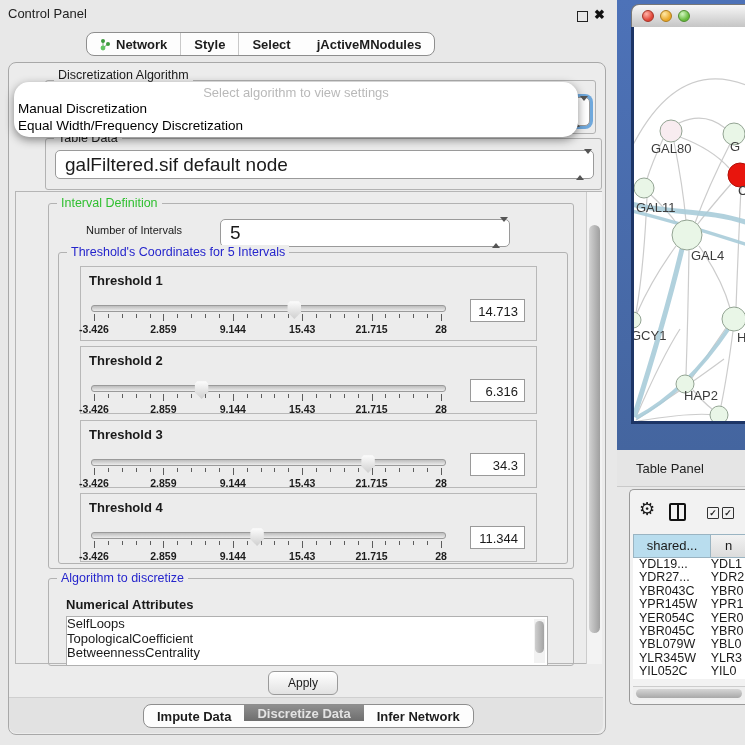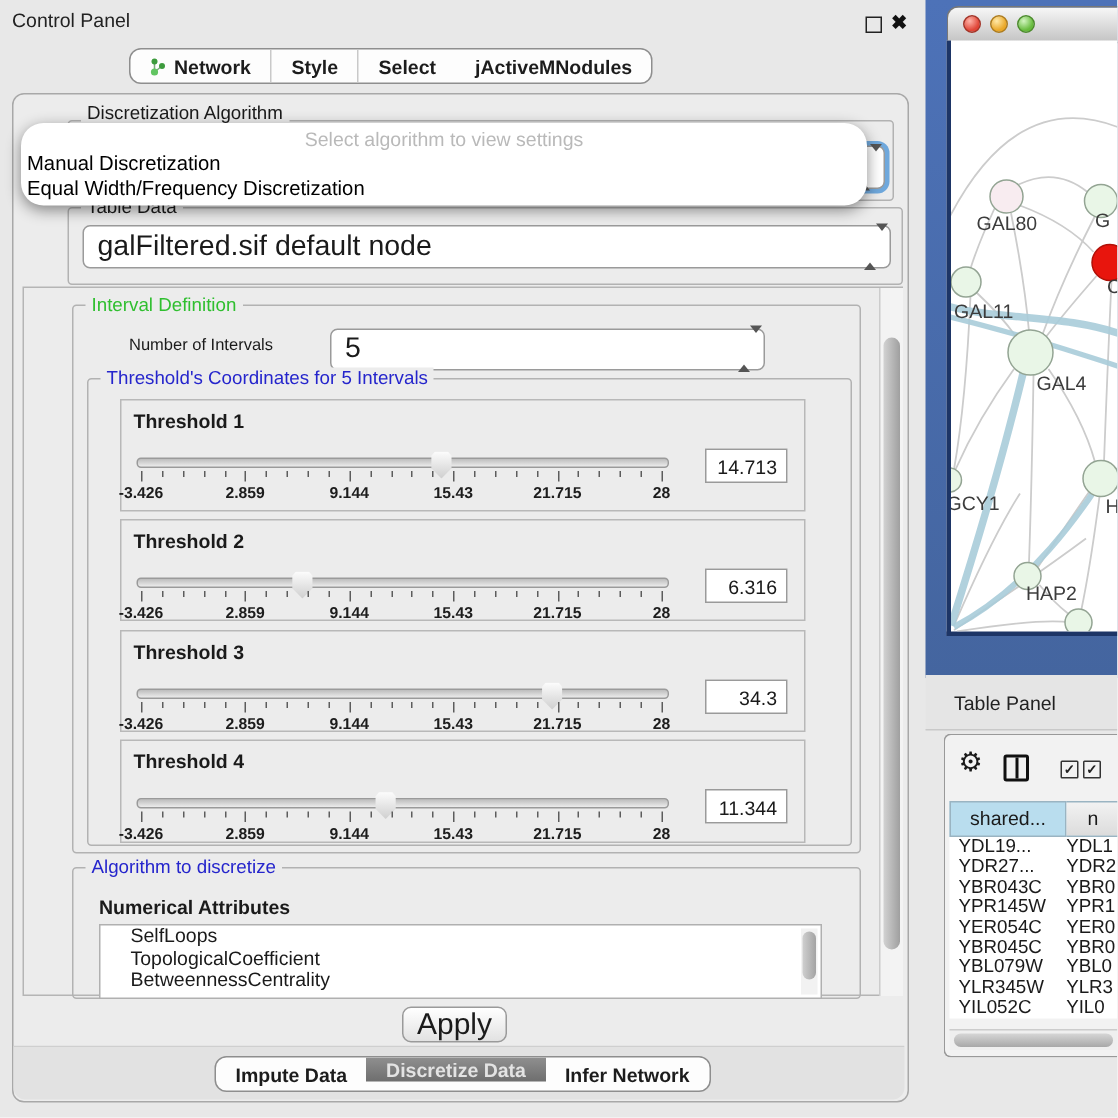--- a/index.html
+++ b/index.html
@@ -42,29 +42,29 @@
          clip-path:polygon(50% 100%,8% 64%,8% 20%,22% 6%,78% 6%,92% 20%,92% 64%);
          filter:drop-shadow(0 0 1px #777);}
   .ticks{position:absolute;left:13px;width:347px;top:47px;height:8px;}
   .ticks i{position:absolute;width:1px;background:#5c5c5c;top:0;}
   .tlabels{position:absolute;left:13px;width:347px;top:56px;height:12px;}
   .tlabels b{position:absolute;transform:translateX(-50%);font-size:10.5px;font-weight:bold;color:#1c1c1c;white-space:nowrap;}
   .vbox{position:absolute;left:389px;top:32px;width:55px;height:23px;background:#fff;border:1px solid #9a9a9a;
         font-size:13px;text-align:right;line-height:23px;padding-right:6px;box-sizing:border-box;}
   
   .listbox{position:absolute;left:66px;top:616px;width:480px;height:48px;background:#fff;border:1px solid #b0b0b0;overflow:hidden;}
-  .listbox .it{font-size:13px;line-height:14.6px;padding-left:20px;white-space:nowrap;}
+  .listbox .it{font-size:13px;line-height:14.6px;padding-left:0;white-space:nowrap;}
   .lscroll{position:absolute;right:2px;top:2px;width:11px;height:44px;background:#f2f2f2;}
   .lthumb{position:absolute;left:1px;top:2px;width:9px;height:32px;border-radius:5px;background:linear-gradient(90deg,#cfcfcf,#a3a3a3);}
   
   .vscroll{left:586px;top:192px;width:15px;height:472px;background:#f3f3f3;border-left:1px solid #cccccc;}
   .vthumb{position:absolute;left:2px;top:33px;width:11px;height:408px;border-radius:6px;background:linear-gradient(90deg,#d2d2d2,#9f9f9f);}
   
   .applybtn{left:268px;top:671px;width:68px;height:22px;background:linear-gradient(#ffffff,#e2e2e2);
-            border:1px solid #9a9a9a;border-radius:6px;font-size:20px;text-align:center;line-height:22px;}
+            border:1px solid #9a9a9a;border-radius:6px;font-size:12px;text-align:center;line-height:22px;}
   .btmstrip{left:9px;top:697px;width:594px;height:35px;background:#e2e2e2;border-top:1px solid #cfcfcf;border-radius:0 0 8px 8px;}
   
   .desktop{left:617px;top:0;width:128px;height:452px;background:linear-gradient(#4d72b8,#44659f);}
   .mactitle{left:631px;top:4px;width:114px;height:23px;background:linear-gradient(#f7f7f7,#c3c3c3);
             border:1px solid #777;border-right:none;border-radius:8px 0 0 0;}
   .light{position:absolute;top:5px;width:12px;height:12px;border-radius:50%;box-sizing:border-box;}
   .netcanvas{left:631px;top:27px;width:114px;height:397px;background:#fff;border-left:3px solid #1d3566;
              border-bottom:3px solid #1d3566;box-sizing:border-box;overflow:hidden;}
   .tpbar{left:617px;top:450px;width:128px;height:36px;background:#e5e5e5;border-bottom:1px solid #c9c9c9;}
   .tpbar .t{position:absolute;left:19px;top:11px;font-size:13px;color:#222;}

